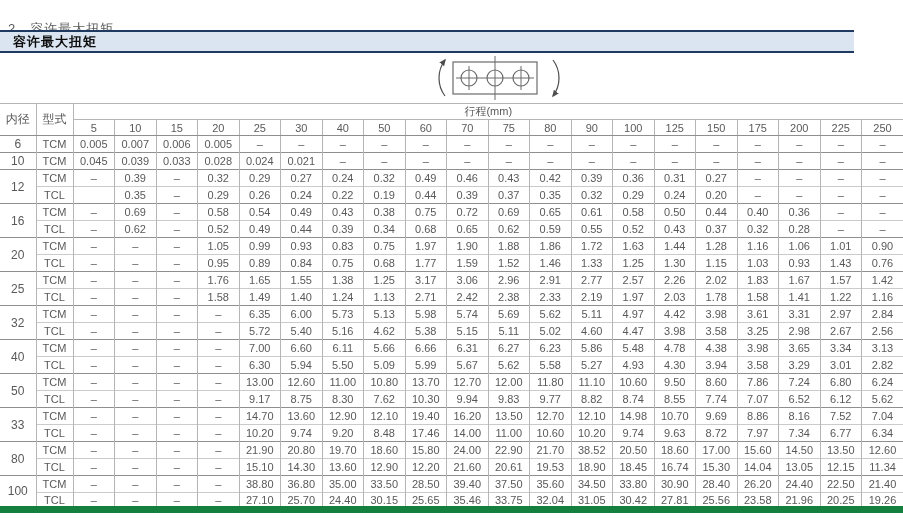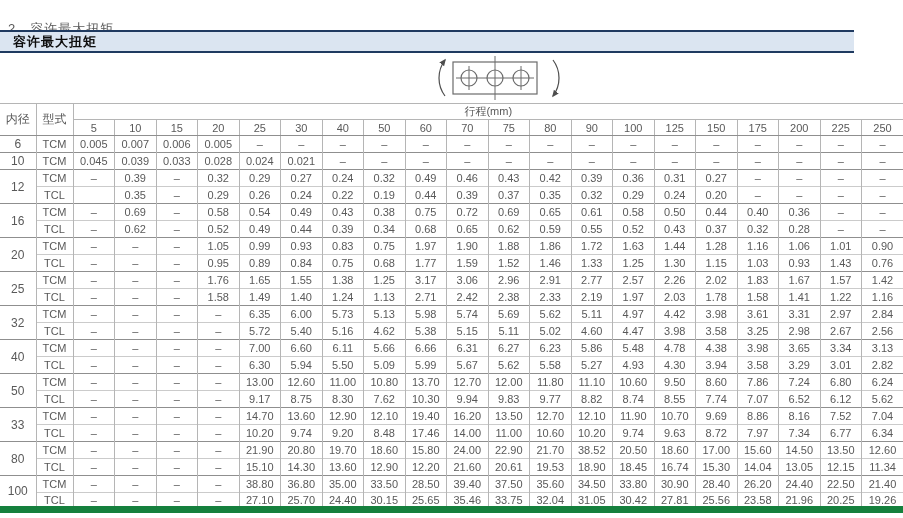--- a/index.html
+++ b/index.html
@@ -532,21 +532,21 @@
             <td>–</td>
             <td>14.70</td>
             <td>13.60</td>
             <td>12.90</td>
             <td>12.10</td>
             <td>19.40</td>
             <td>16.20</td>
             <td>13.50</td>
             <td>12.70</td>
             <td>12.10</td>
-            <td>11.90</td>
+            <td>14.98</td>
             <td>10.70</td>
             <td>9.69</td>
             <td>8.86</td>
             <td>8.16</td>
             <td>7.52</td>
             <td>7.04</td>
           </tr>
           <tr class="group-cont">
             <td class="type">TCL</td>
             <td>–</td>

